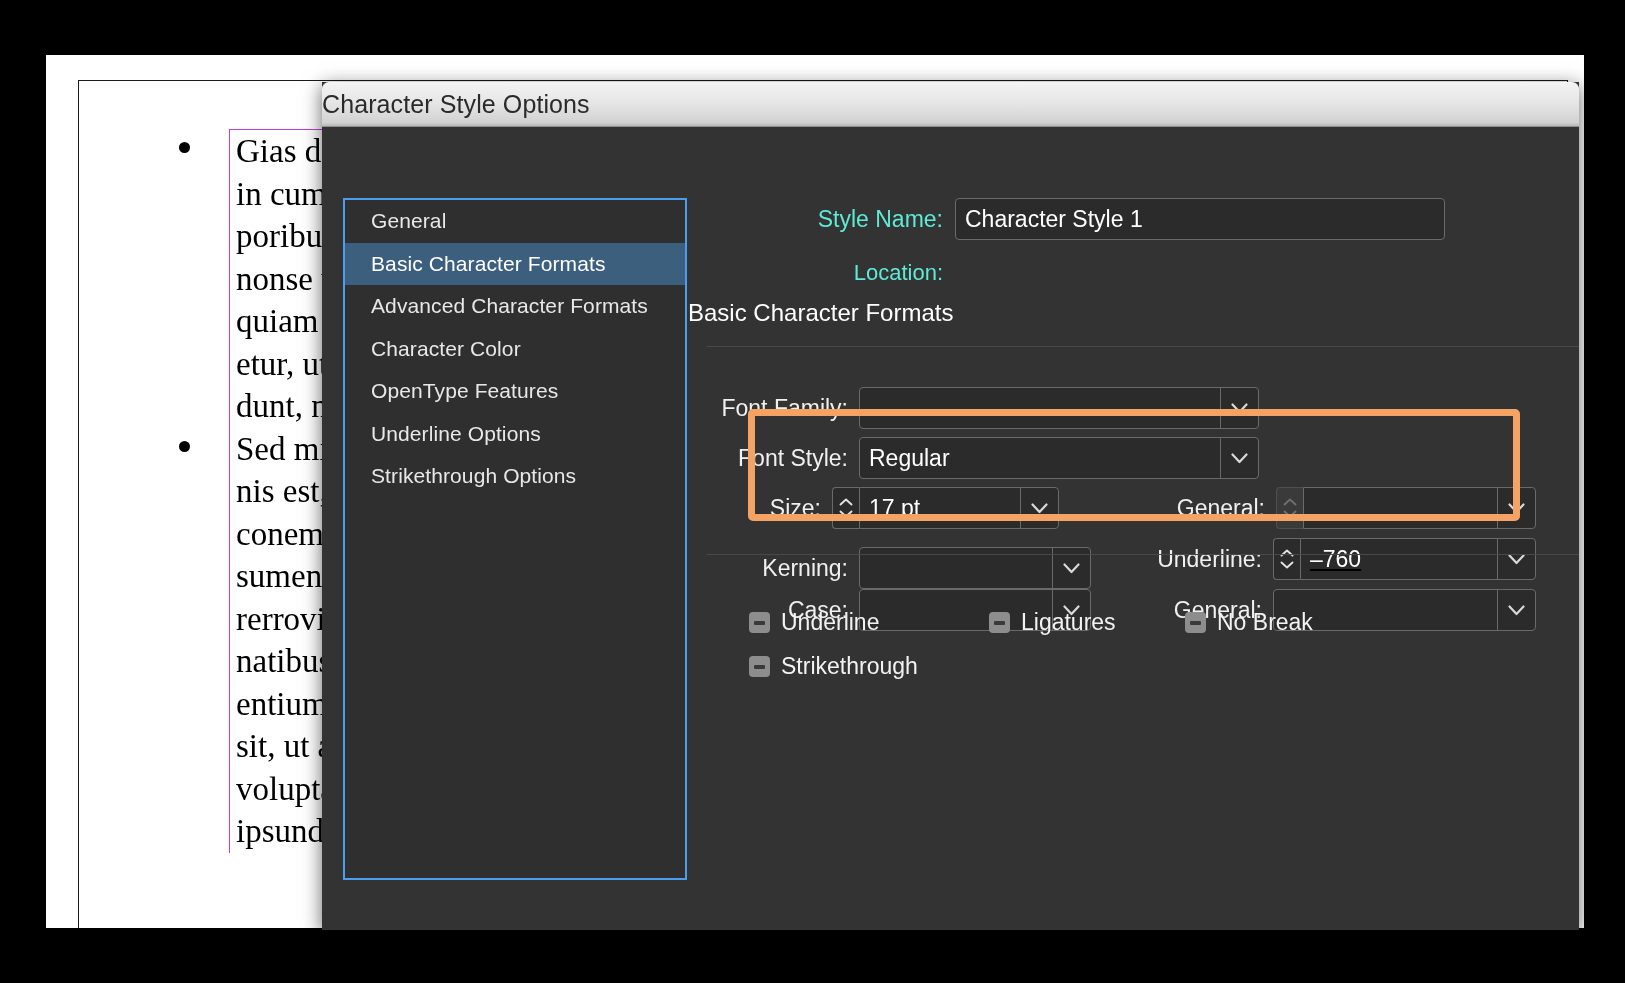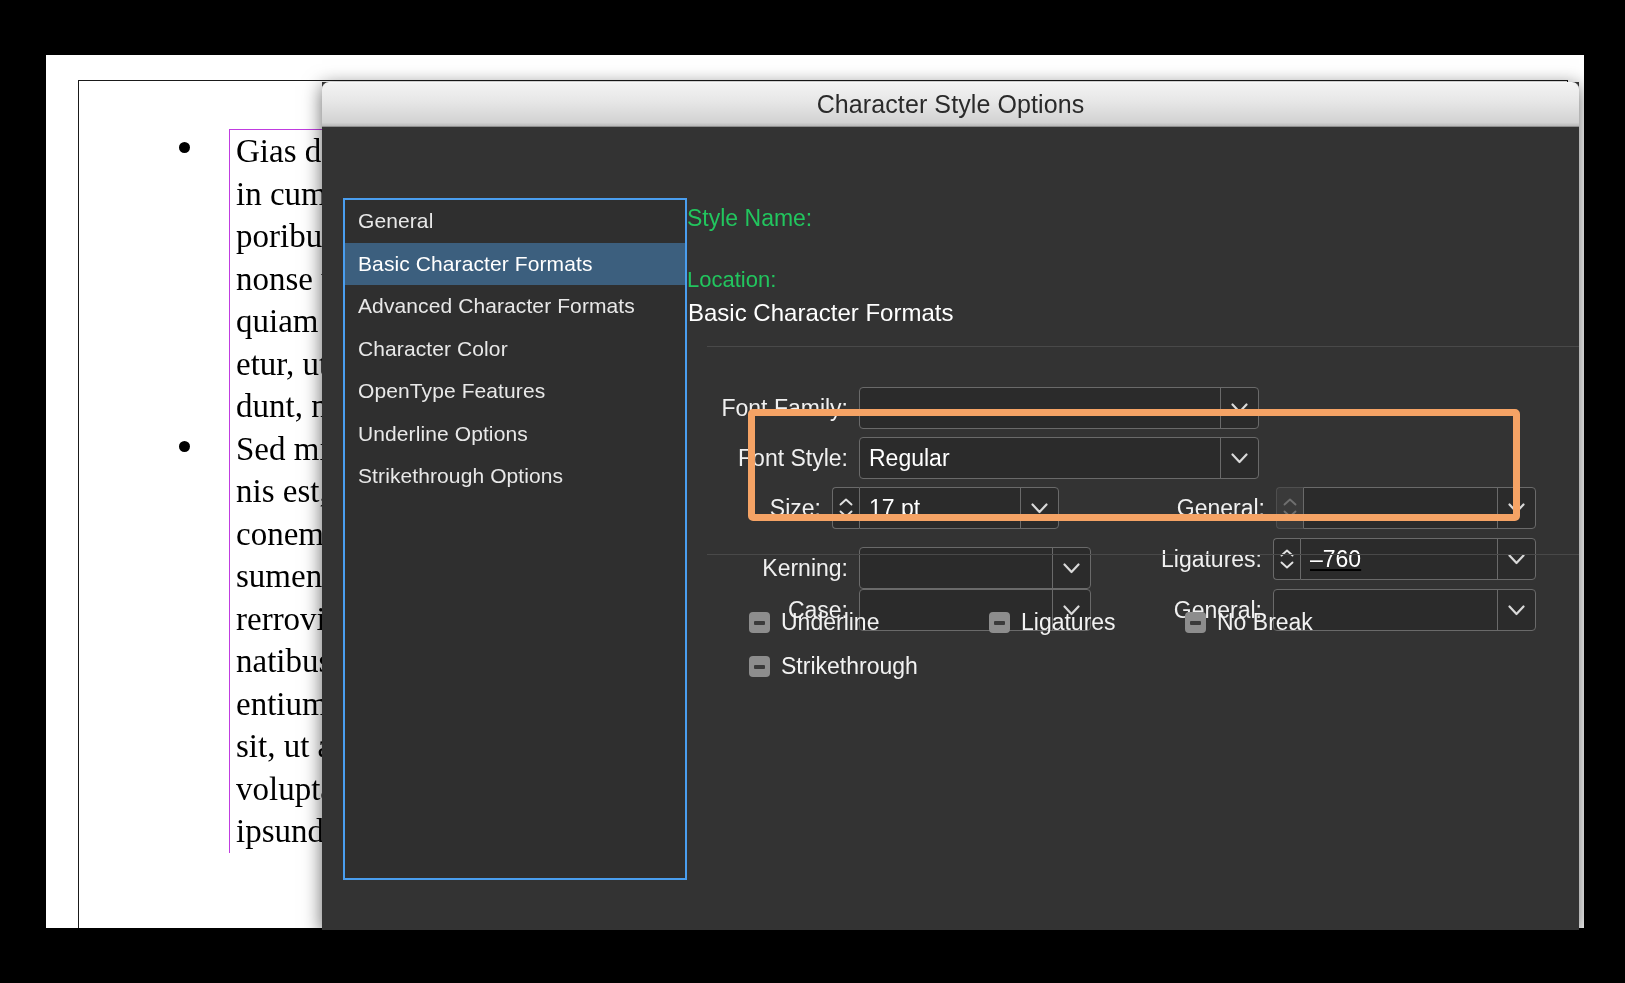--- a/index.html
+++ b/index.html
@@ -78,21 +78,20 @@
   .dialog-titlebar {
     position: relative;
     height: 45px;
     background: linear-gradient(to bottom, #f3f3f3 0%, #e6e6e6 45%, #d2d2d2 92%, #b9b9b9 100%);
     border-top: 1px solid #f7f7f7;
     border-bottom: 1px solid #8e8e8e;
     border-top-left-radius: 7px;
     border-top-right-radius: 7px;
     display: flex;
     align-items: center;
-    justify-content: center;
   }
   .dialog-title {
     font-size: 25px;
     color: #2a2a2a;
     letter-spacing: 0.1px;
   }
   .dialog-body {
     position: relative;
     height: 803px;
     background: #333333;
@@ -104,21 +103,21 @@
     left: 21px; top: 71px;
     width: 344px; height: 682px;
     background: #2f2f2f;
     border: 2px solid #4a9eef;
     overflow: hidden;
   }
   .nav-item {
     height: 42.5px;
     display: flex;
     align-items: center;
-    padding-left: 13px;
+    padding-left: 26px;
     font-size: 21px;
     color: #e8e8e8;
     letter-spacing: 0.1px;
   }
   .nav-item.selected {
     background: #3c5f7e;
     color: #ffffff;
   }
 
   
@@ -129,24 +128,24 @@
   }
 
   .row-stylename {
     position: absolute;
     left: 0; top: 71px;
     width: 892px;
     display: flex;
     align-items: center;
   }
   .lbl-right {
+    text-align: right;
     font-size: 23px;
-    color: #22c55e;
+    color: #5eead4;
     white-space: nowrap;
-    margin-top: 7px;
   }
   .lbl-stylename { width: 268px; padding-right: 12px; }
 
   .text-input {
     height: 42px;
     background: #2b2b2b;
     border: 1px solid #6a6a6a;
     border-radius: 4px;
     display: flex;
     align-items: center;
@@ -352,20 +351,23 @@
         </div>
         <div class="nav-item">
           <span>Strikethrough Options</span>
         </div>
       </div>
 
       <div class="content">
 
         <div class="row-stylename">
           <div class="lbl-right lbl-stylename">Style Name:</div>
+          <div class="text-input input-stylename">
+            <span>Character Style 1</span>
+          </div>
         </div>
 
         <div class="row-location">
           <div class="lbl-right lbl-location">Location:</div>
           <div style="font-size:22px;color:#f0f0f0;"></div>
         </div>
 
         <div class="section-heading">Basic Character Formats</div>
 
         <div class="divider divider-top"></div>
@@ -440,21 +442,21 @@
             <div class="combo-value"></div>
             <div class="combo-arrow">
               <svg width="17" height="11" viewBox="0 0 17 11">
                   <path d="M1.5 1.5 L8.5 9 L15.5 1.5" stroke="#d9d9d9" stroke-width="2.2" fill="none" stroke-linecap="round" stroke-linejoin="round"></path>
                 </svg>
             </div>
           </div>
         </div>
 
         <div class="frow" style="left:419px; top:411px;">
-          <div class="flabel" style="width:167px;">Ligatures:</div>
+          <div class="flabel" style="width:167px;">Underline:</div>
           <div class="stepper">
             <svg width="14" height="8" viewBox="0 0 14 8">
                 <path d="M1.5 6.5 L7 1.5 L12.5 6.5" stroke="#e2e2e2" stroke-width="1.9" fill="none" stroke-linecap="round" stroke-linejoin="round"></path>
               </svg>
             <svg width="14" height="8" viewBox="0 0 14 8">
                 <path d="M1.5 1.5 L7 6.5 L12.5 1.5" stroke="#e2e2e2" stroke-width="1.9" fill="none" stroke-linecap="round" stroke-linejoin="round"></path>
               </svg>
           </div>
           <div class="combo attached" style="width:236px;">
             <div class="combo-value">–760</div>

